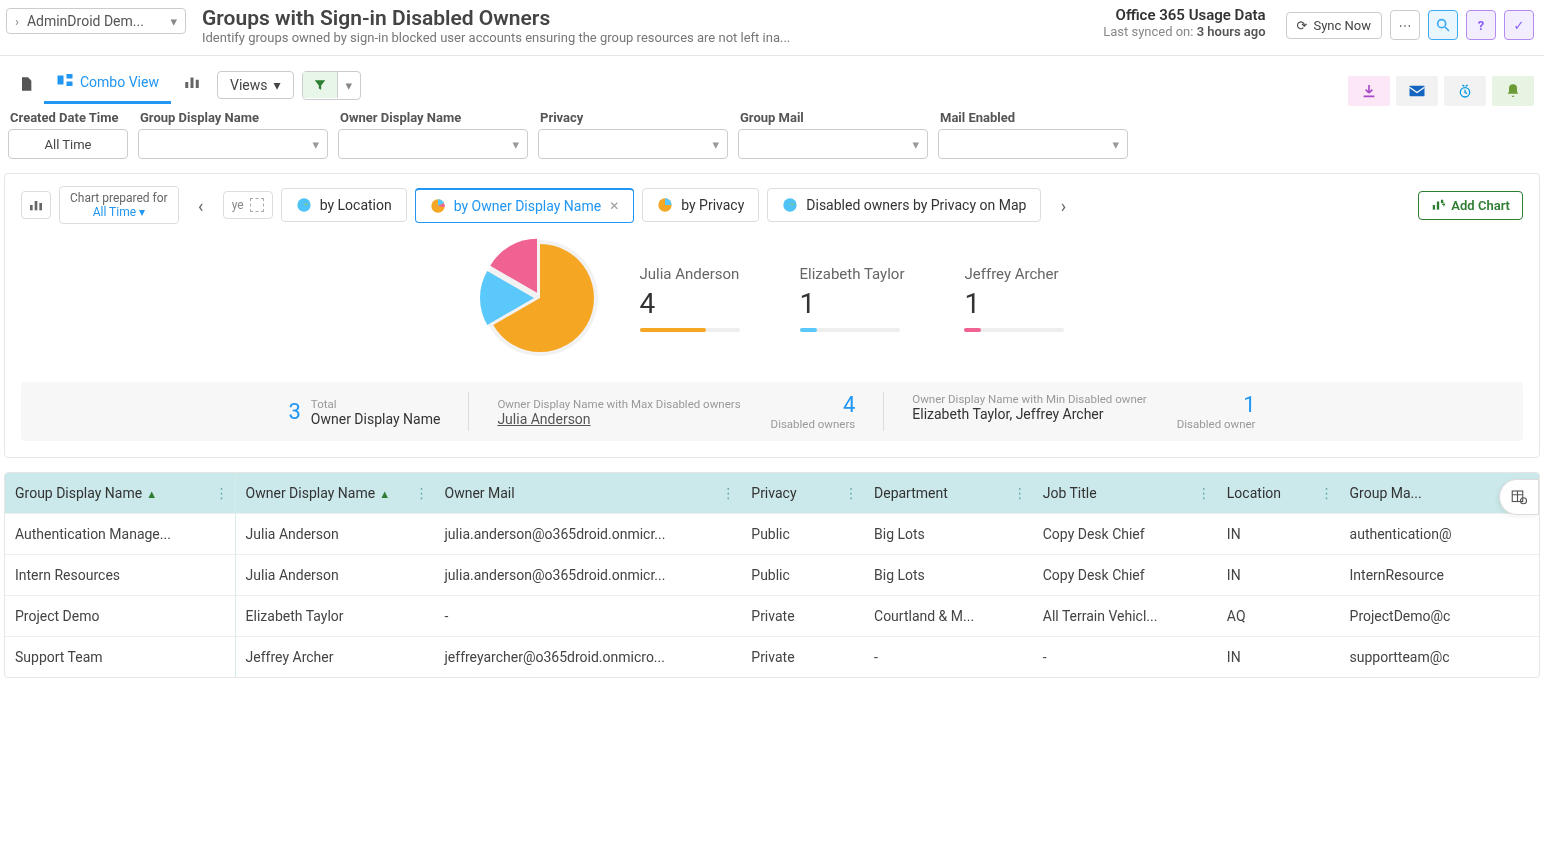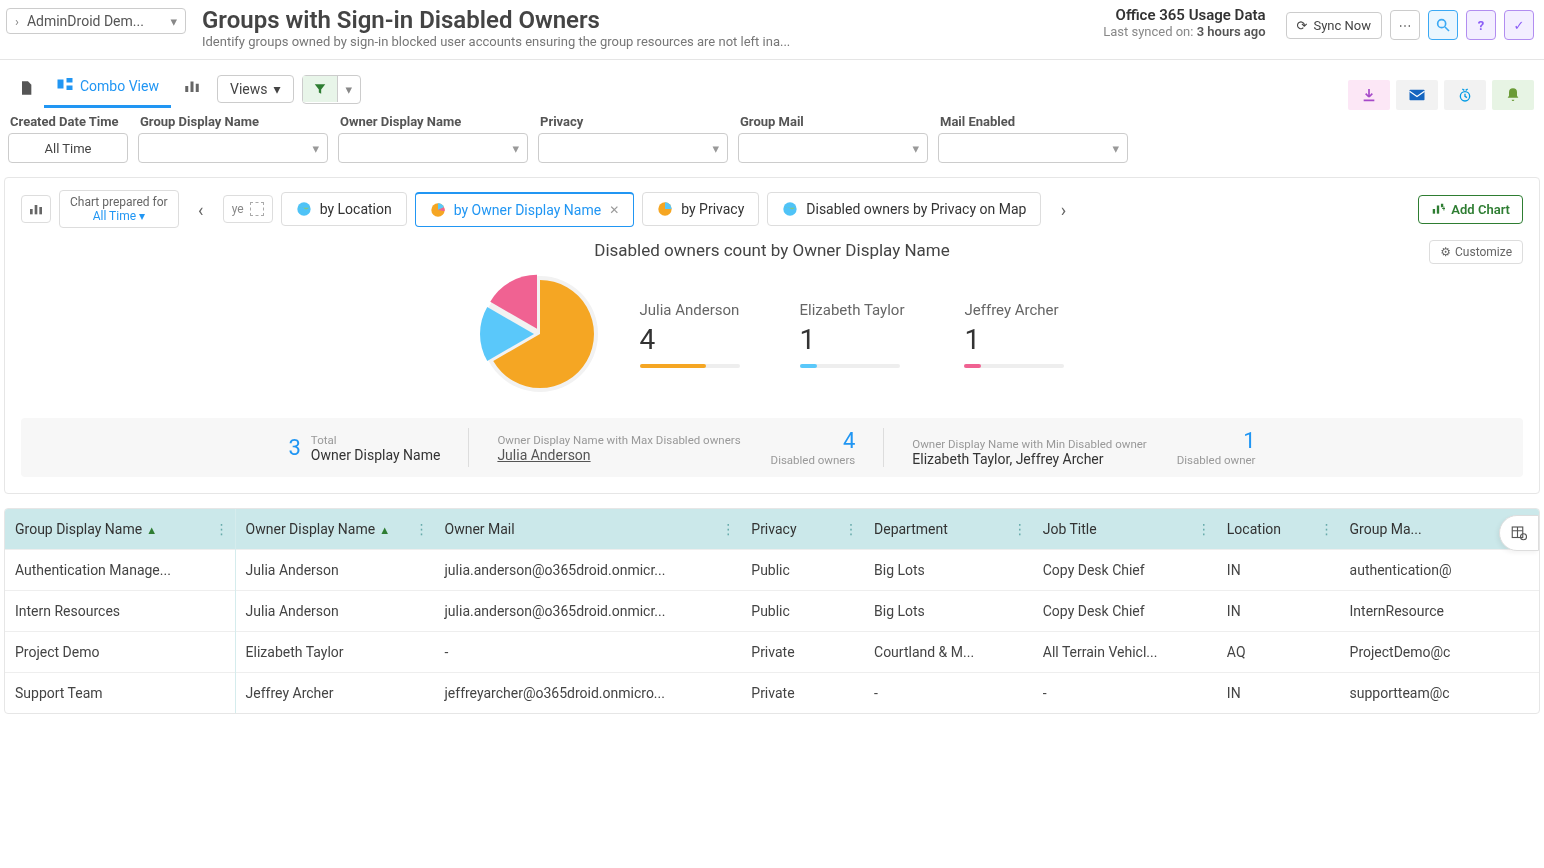--- a/index.html
+++ b/index.html
@@ -5,21 +5,21 @@
 * { box-sizing: border-box; margin: 0; padding: 0; }
 body { font-family: -apple-system, "Segoe UI", Roboto, Arial, sans-serif; font-size: 13px; color: #333; background: #fff; }
 
 
 .header { display: flex; align-items: flex-start; padding: 6px 10px 10px 0; border-bottom: 1px solid #e5e5e5; }
 .tenant-selector { display: flex; align-items: center; border: 1px solid #ccc; border-radius: 4px; padding: 4px 8px; margin: 2px 10px 0 6px; width: 180px; cursor: pointer; }
 .tenant-selector .chev { color: #888; margin-right: 8px; }
 .tenant-selector .name { flex: 1; white-space: nowrap; overflow: hidden; text-overflow: ellipsis; color: #555; font-size: 14px; }
 .tenant-selector .dd { color: #888; }
 .title-block { flex: 1; padding-left: 6px; }
-.page-title { font-size: 24px; font-weight: 600; color: #444; }
+.page-title { font-size: 21px; font-weight: 600; color: #444; }
 .page-subtitle { color: #777; font-size: 13px; white-space: nowrap; overflow: hidden; text-overflow: ellipsis; max-width: 640px; }
 .usage-block { text-align: right; padding: 0 12px; }
 .usage-title { font-size: 15px; font-weight: 600; color: #333; }
 .usage-sync { color: #888; font-size: 13px; }
 .usage-sync b { color: #555; font-weight: 600; }
 .header-actions { display: flex; align-items: center; gap: 8px; margin-left: 8px; margin-top: 4px; }
 .icon-btn { width: 30px; height: 30px; border: 1px solid #ccc; border-radius: 4px; display: flex; align-items: center; justify-content: center; cursor: pointer; color: #555; background: #fff; }
 .icon-btn.blue { border-color: #3ba9f4; color: #3ba9f4; background: #eaf6fe; }
 .icon-btn.purple { border-color: #b28df0; color: #8b5cf6; background: #f3eeff; }
 .sync-btn { border: 1px solid #ccc; border-radius: 4px; padding: 5px 10px; display: flex; align-items: center; gap: 6px; cursor: pointer; font-size: 13px; color: #444; }
@@ -303,27 +303,20 @@
       <svg width="14" height="14" viewBox="0 0 24 24" fill="#2e7d32">
           <rect x="3" y="12" width="4" height="8"></rect>
           <rect x="10" y="6" width="4" height="14"></rect>
           <rect x="17" y="3" width="4" height="6"></rect>
           <text x="19" y="16" font-size="12">+</text>
         </svg>
       <span>Add Chart</span>
     </div>
   </div>
 
-  <div class="customize-row">
-    <div class="chart-title">Disabled owners count by Owner Display Name</div>
-    <div class="customize-btn">
-      <span>⚙</span>
-      <span>Customize</span>
-    </div>
-  </div>
 
   <div class="chart-body">
     <div class="pie-wrap">
       <svg id="pie-svg" width="120" height="120" viewBox="0 0 120 120">
           <circle cx="60" cy="60" r="58" fill="#f2f2f2"></circle>
           <path d="M 60 60 L 60 6 A 54 54 0 1 1 13.234628195640312 87 Z" fill="#f5a623"></path>
           <path d="M 54 60 L 7.234628195640312 87 A 54 54 0 0 1 7.234628195640319 32.99999999999999 Z" fill="#5ac8fa"></path>
           <path d="M 57 54.80384757729337 L 10.234628195640315 27.80384757729336 A 54 54 0 0 1 56.99999999999999 0.8038475772933698 Z" fill="#f06292"></path>
         </svg>
     </div>
@@ -363,21 +356,21 @@
     <div class="summary-cell" style="display:flex;gap:30px;align-items:center">
       <div>
         <div class="row1">Owner Display Name with Max Disabled owners</div>
         <div class="row2 link">Julia Anderson</div>
       </div>
       <div class="summary-right">
         <div class="big">4</div>
         <div class="row1">Disabled owners</div>
       </div>
     </div>
-    <div class="summary-cell" style="display:flex;gap:30px;align-items:flex-end">
+    <div class="summary-cell" style="display:flex;gap:30px;align-items:flex-start">
       <div>
         <div class="row1">Owner Display Name with Min Disabled owner</div>
         <div class="row2">Elizabeth Taylor, Jeffrey Archer</div>
       </div>
       <div class="summary-right">
         <div class="big">1</div>
         <div class="row1">Disabled owner</div>
       </div>
     </div>
   </div>

